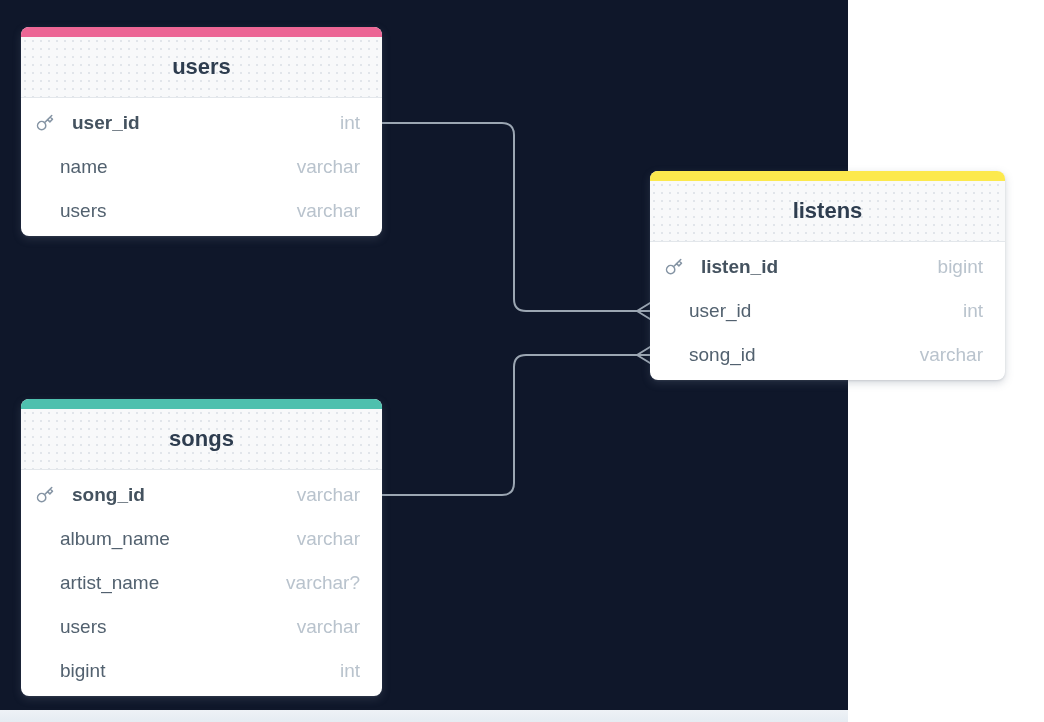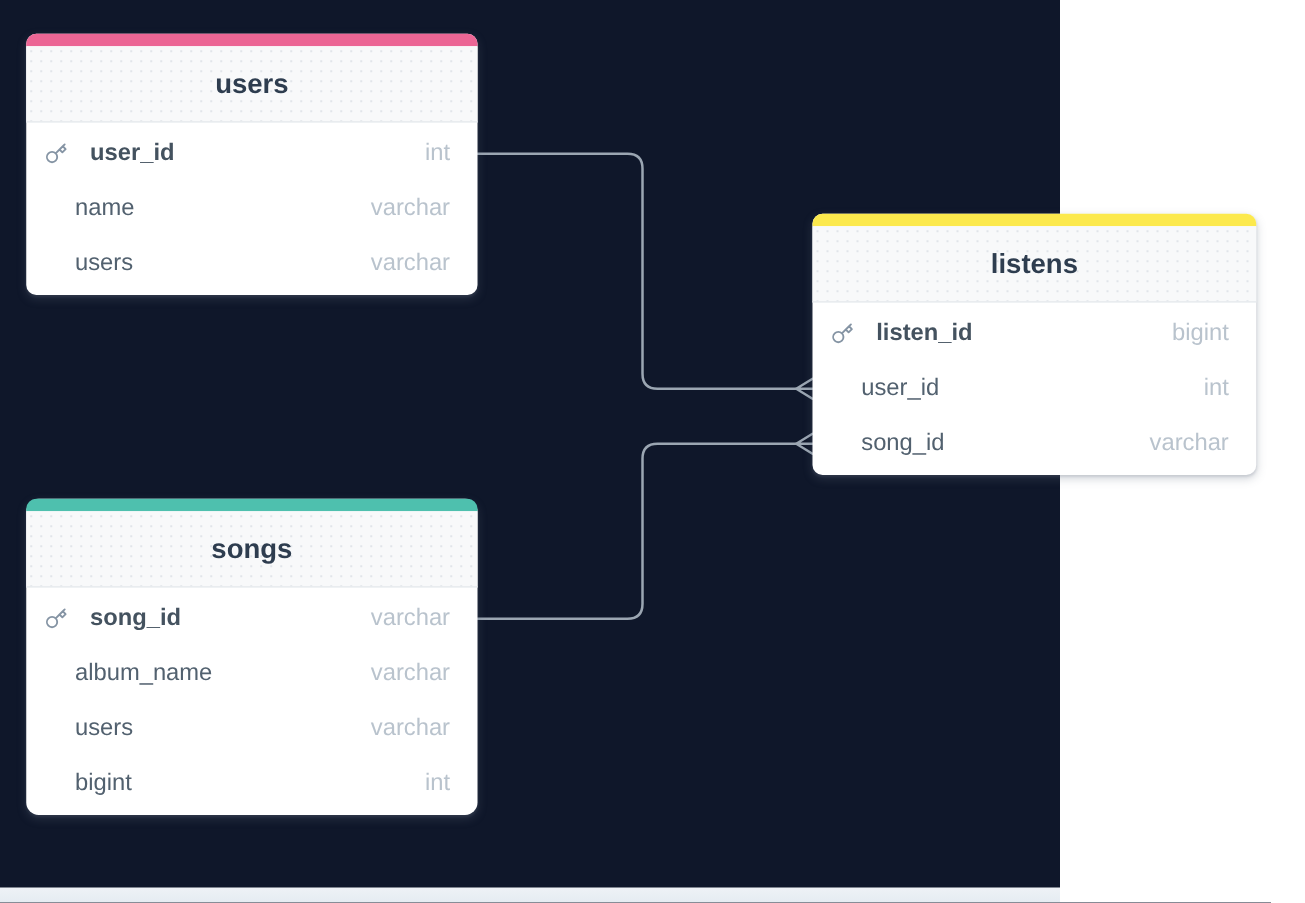--- a/index.html
+++ b/index.html
@@ -155,41 +155,47 @@
       </div>
       <div class="field-row">
         <span class="field-name plain">
           <span>song_id</span>
         </span>
         <span class="field-type">varchar</span>
       </div>
     </div>
   </div>
 
-  <div class="table-card" style="left:21px; top:399px; width:361px;border-radius:10px;">
+  <div class="table-card" style="left:21px; top:399px; width:361px;">
     <div class="accent-bar" style="background: rgb(78, 192, 174);"></div>
     <div class="table-header">songs</div>
     <div class="table-body">
       <div class="field-row">
         <span class="field-name pk">
           <svg class="key-icon" viewBox="0 0 24 24" fill="none" stroke="currentColor" stroke-width="2" stroke-linecap="round" stroke-linejoin="round">
               <path d="M21 2l-2 2m-7.61 7.61a5.5 5.5 0 1 1-7.778 7.778 5.5 5.5 0 0 1 7.777-7.777zm0 0L15.5 7.5m0 0l3 3L22 7l-3-3m-3.5 3.5L19 4"></path>
             </svg>
           <span>song_id</span>
         </span>
         <span class="field-type">varchar</span>
       </div>
       <div class="field-row">
         <span class="field-name plain">
           <span>album_name</span>
         </span>
         <span class="field-type">varchar</span>
       </div>
       <div class="field-row">
         <span class="field-name plain">
+          <span>artist_name</span>
+        </span>
+        <span class="field-type">varchar?</span>
+      </div>
+      <div class="field-row">
+        <span class="field-name plain">
           <span>users</span>
         </span>
         <span class="field-type">varchar</span>
       </div>
       <div class="field-row">
         <span class="field-name plain">
           <span>bigint</span>
         </span>
         <span class="field-type">int</span>
       </div>

